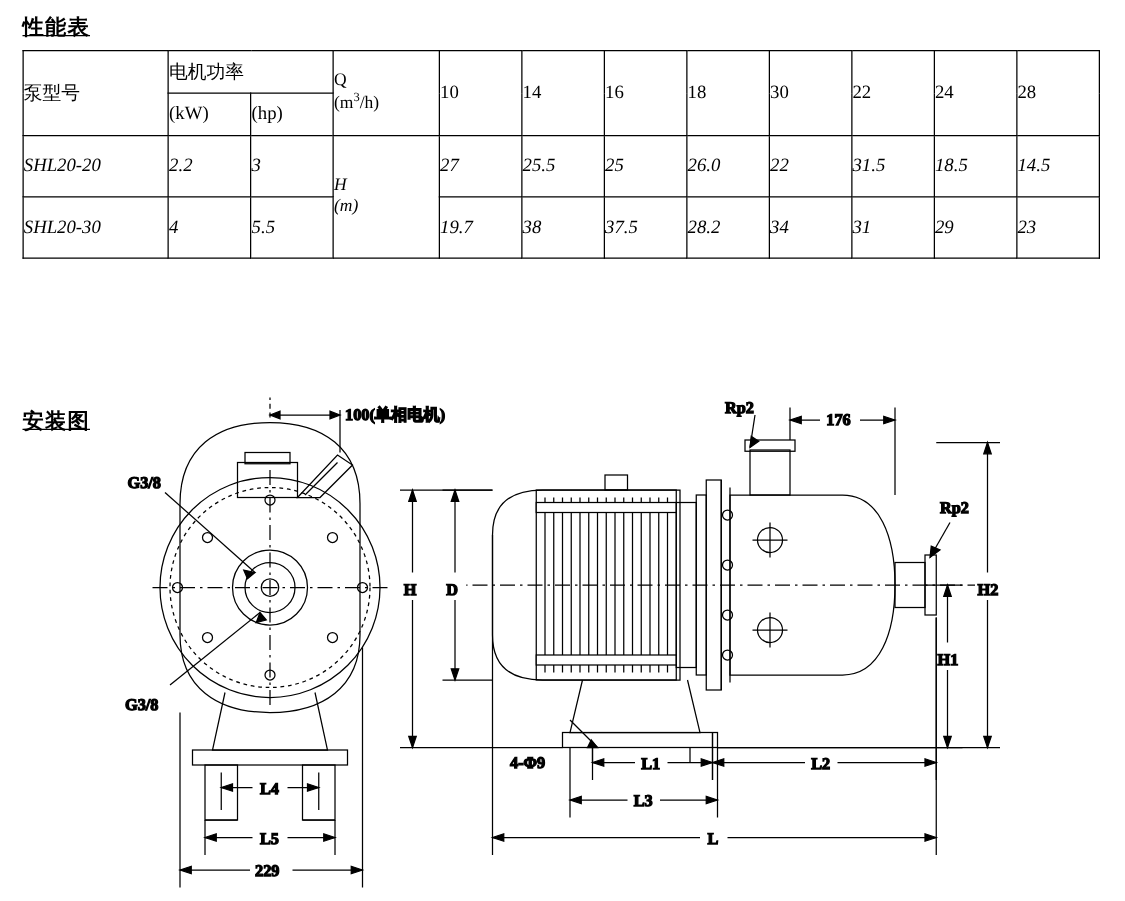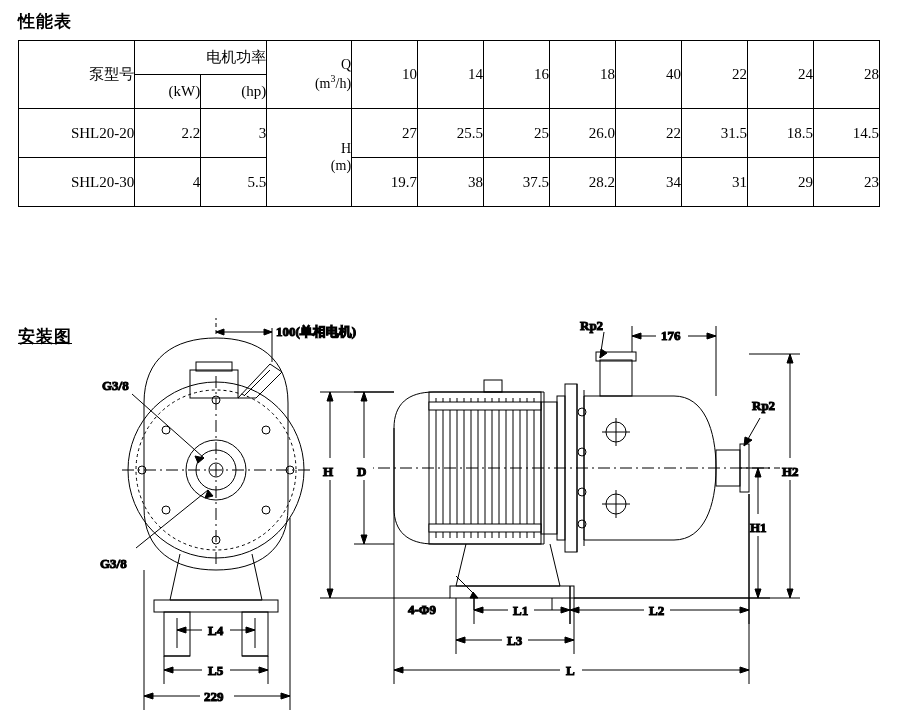--- a/index.html
+++ b/index.html
@@ -15,45 +15,45 @@
     color: #000;
     overflow: hidden;
   }
   .section-title {
     position: absolute;
     font-family: "Liberation Sans", sans-serif;
     font-weight: bold;
     font-size: 17px;
     letter-spacing: 1px;
   }
-  #perf-title { left: 18px; top: 10px; }
+  #perf-title { left: 18px; top: 10px; text-decoration: underline; }
   #install-title { left: 18px; top: 325px; text-decoration: underline; }
 
   
   #perf-table-wrap {
     position: absolute;
     left: 18px;
     top: 40px;
     width: 862px;
   }
   table.perf {
     border-collapse: collapse;
     width: 862px;
     font-family: "Liberation Serif", serif;
     font-size: 15px;
   }
   table.perf td, table.perf th {
     border: 1px solid #000;
-    text-align: right;
+    text-align: left;
     vertical-align: middle;
     font-weight: normal;
     padding: 0;
     height: 33px;
   }
-  table.perf .tall { height: 48px; }
+  table.perf .tall { height: 48px; font-style: italic; }
   .sub { font-size: 10px; vertical-align: super; }
   .frac {
     display: inline-block;
     line-height: 1.15;
     font-size: 14px;
   }
   .frac .top { display:block; }
   .frac .bot { display:block; }
   .model-cell { width: 110px; }
   .kw-cell, .hp-cell { width: 62px; }
@@ -91,21 +91,21 @@
       <td class="q-cell" rowspan="2">
         <span class="frac">
           <span class="top">Q</span>
           <span class="bot"><span>(m</span><span class="sub">3</span><span>/h)</span></span>
         </span>
       </td>
       <td class="data-cell" rowspan="2">10</td>
       <td class="data-cell" rowspan="2">14</td>
       <td class="data-cell" rowspan="2">16</td>
       <td class="data-cell" rowspan="2">18</td>
-      <td class="data-cell" rowspan="2">40</td>
+      <td class="data-cell" rowspan="2">30</td>
       <td class="data-cell" rowspan="2">22</td>
       <td class="data-cell" rowspan="2">24</td>
       <td class="data-cell" rowspan="2">28</td>
     </tr>
     <tr>
       <td class="kw-cell">(kW)</td>
       <td class="hp-cell">(hp)</td>
     </tr>
     <tr>
       <td class="tall">SHL20-20</td>

